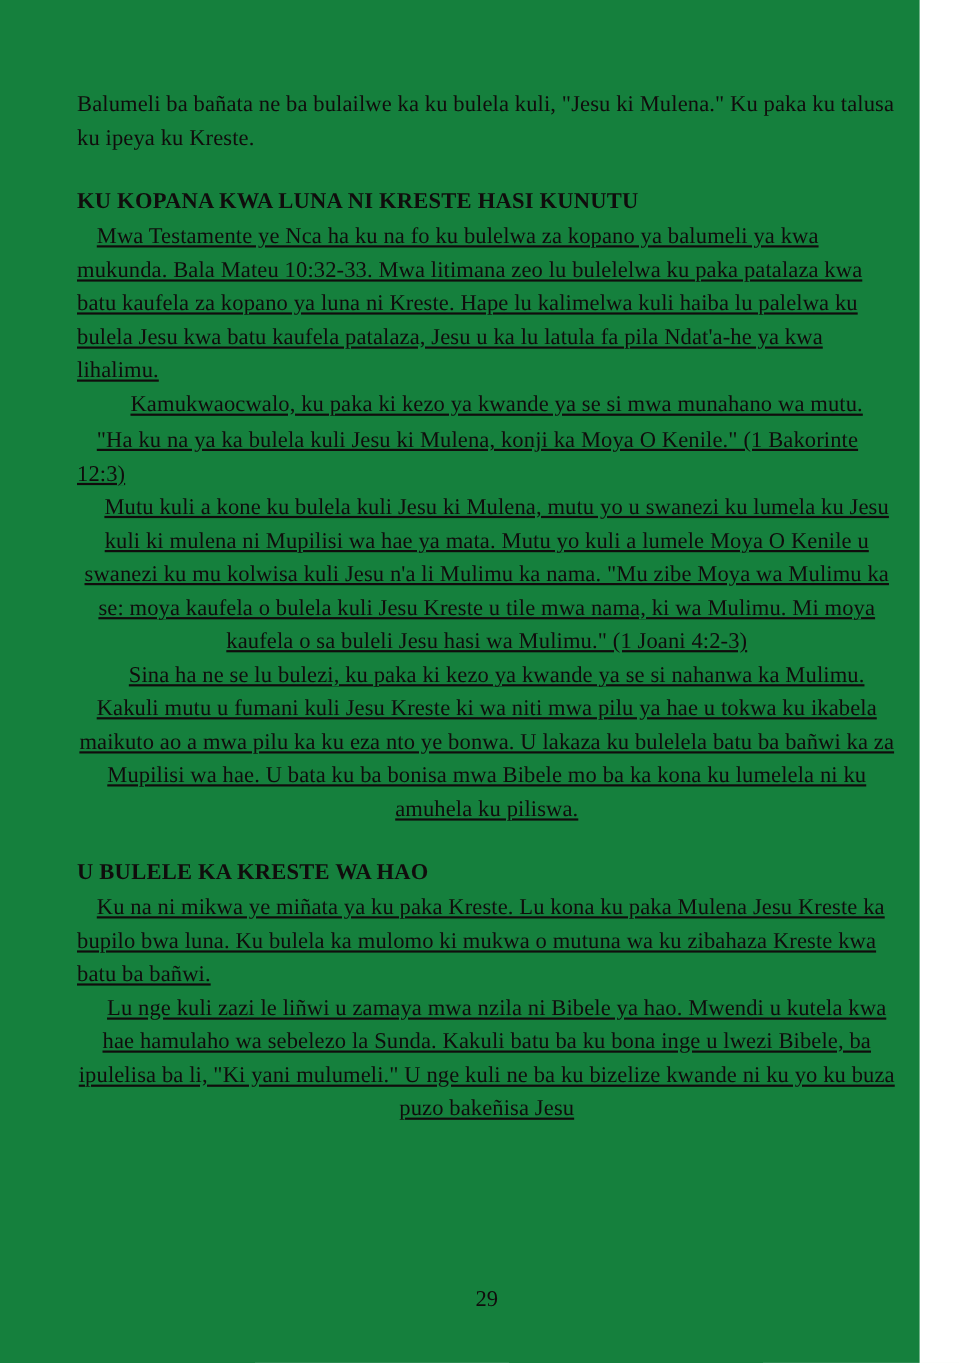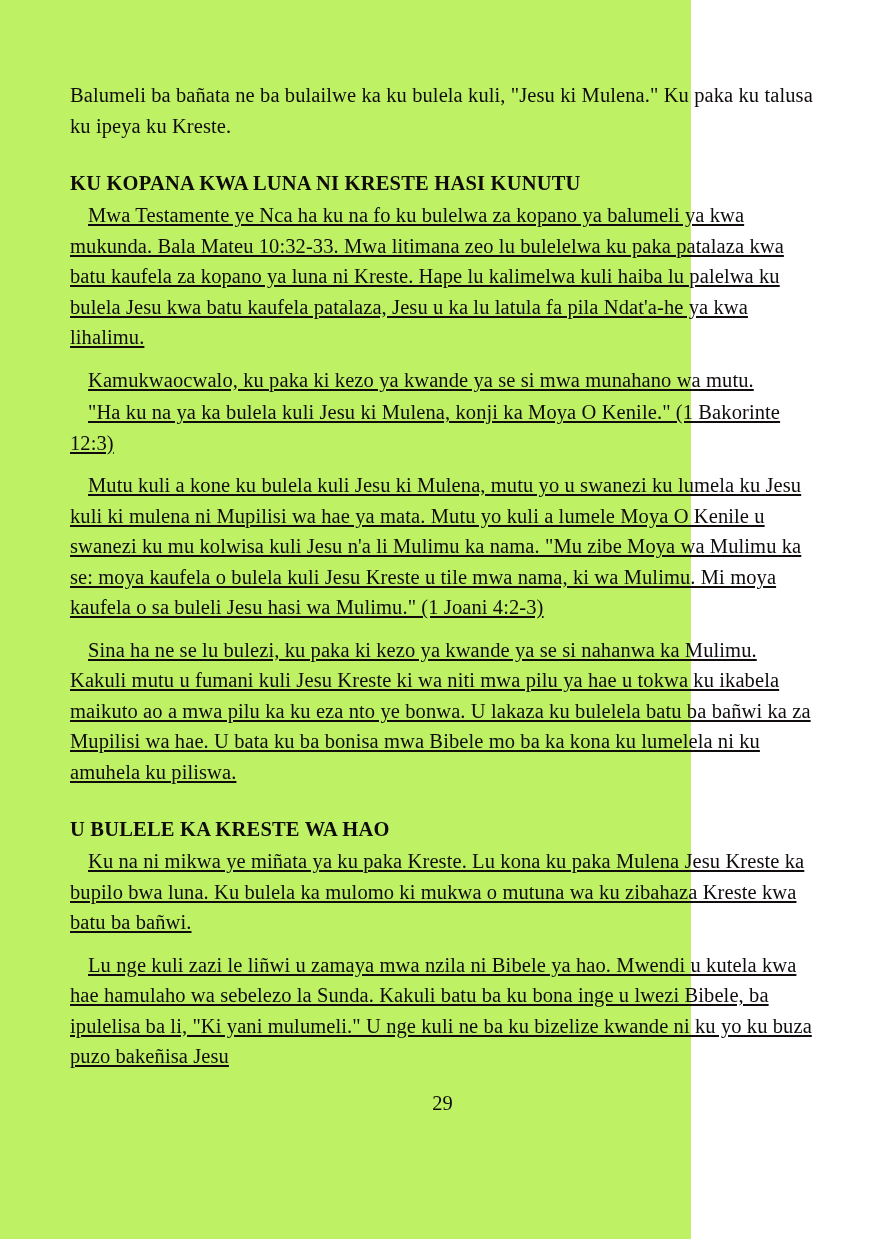--- a/index.html
+++ b/index.html
@@ -12,23 +12,23 @@
     height: 1239px;
     position: relative;
     font-family: "Liberation Serif", serif;
     color: #100c0c;
     overflow: hidden;
   }
   .page {
     position: absolute;
     left: 0;
     top: 0;
-    width: 691px;
+    width: 836px;
     height: 1239px;
-    background: #bef264;
+    background: #15803d;
   }
   .content {
     position: absolute;
     left: 70px;
     top: 80px;
     width: 745px;
   }
   .para {
     font-size: 20.5px;
     line-height: 30.5px;
@@ -42,25 +42,25 @@
   }
   .heading {
     font-size: 20.5px;
     line-height: 30px;
     font-weight: bold;
     margin: 0;
     letter-spacing: 0.2px;
   }
   .gap-before-heading { margin-top: 27px; }
   .gap-after-heading { margin-top: 2px; }
-  .gap-para { margin-top: 12px; }
+  .gap-para { margin-top: 0px; text-align: center; }
   .pagenum {
     position: absolute;
     left: 0;
-    top: 1012px;
+    top: 1090px;
     width: 745px;
     text-align: center;
     font-size: 20.5px;
     font-family: "Liberation Serif", serif;
   }
 </style>
 </head>
 <body>
 
 <div class="page">

